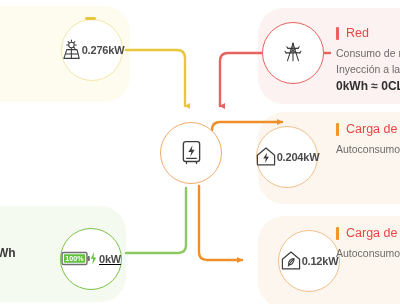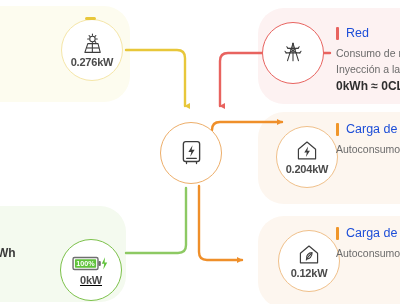--- a/index.html
+++ b/index.html
@@ -64,21 +64,21 @@
     background: #fdf6ef;
   }
 
   
   .node {
     position: absolute;
     border-radius: 50%;
     background: #ffffff;
     box-sizing: border-box;
     display: flex;
-    flex-direction: column;
+    flex-direction: row;
     align-items: center;
     justify-content: center;
     z-index: 5;
   }
   .node .glyph {
     display: block;
     line-height: 0;
     margin-bottom: 2px;
   }
   .node .val {
@@ -98,31 +98,31 @@
     left: 262px; top: 22px;
     width: 62px; height: 62px;
     border: 1.8px solid #e8635f;
   }
   .node-inverter {
     left: 160px; top: 122px;
     width: 62px; height: 62px;
     border: 1.6px solid #edae6a;
   }
   .node-house {
-    left: 276px; top: 126px;
+    left: 256px; top: 126px;
     width: 62px; height: 62px;
     border: 1.6px solid #f0c08a;
   }
   .node-ev {
     left: 278px; top: 230px;
     width: 62px; height: 62px;
     border: 1.6px solid #f0c08a;
   }
   .node-battery {
-    left: 60px; top: 239px;
+    left: 60px; top: 228px;
     width: 62px; height: 62px;
     border: 1.8px solid #7cc14a;
     text-decoration: underline;
   }
   .node-battery .val { color: #4a4a4a; }
 
   
   .ring-notch {
     position: absolute;
     left: 85px; top: 17px;
@@ -147,21 +147,21 @@
     width: 3px;
     height: 13px;
     border-radius: 1px;
     display: block;
     flex: 0 0 auto;
   }
   .tick-red { background: #e8635f; }
   .tick-orange { background: #f0962a; }
   .panel-title-label {
     font-size: 12.5px;
-    color: #1d4ed8;
+    color: #ef4444;
     white-space: nowrap;
   }
   .panel-line {
     font-size: 10.5px;
     color: #6b6b6b;
     white-space: nowrap;
     margin-bottom: 4px;
   }
   .panel-line-strong {
     font-size: 12px;

